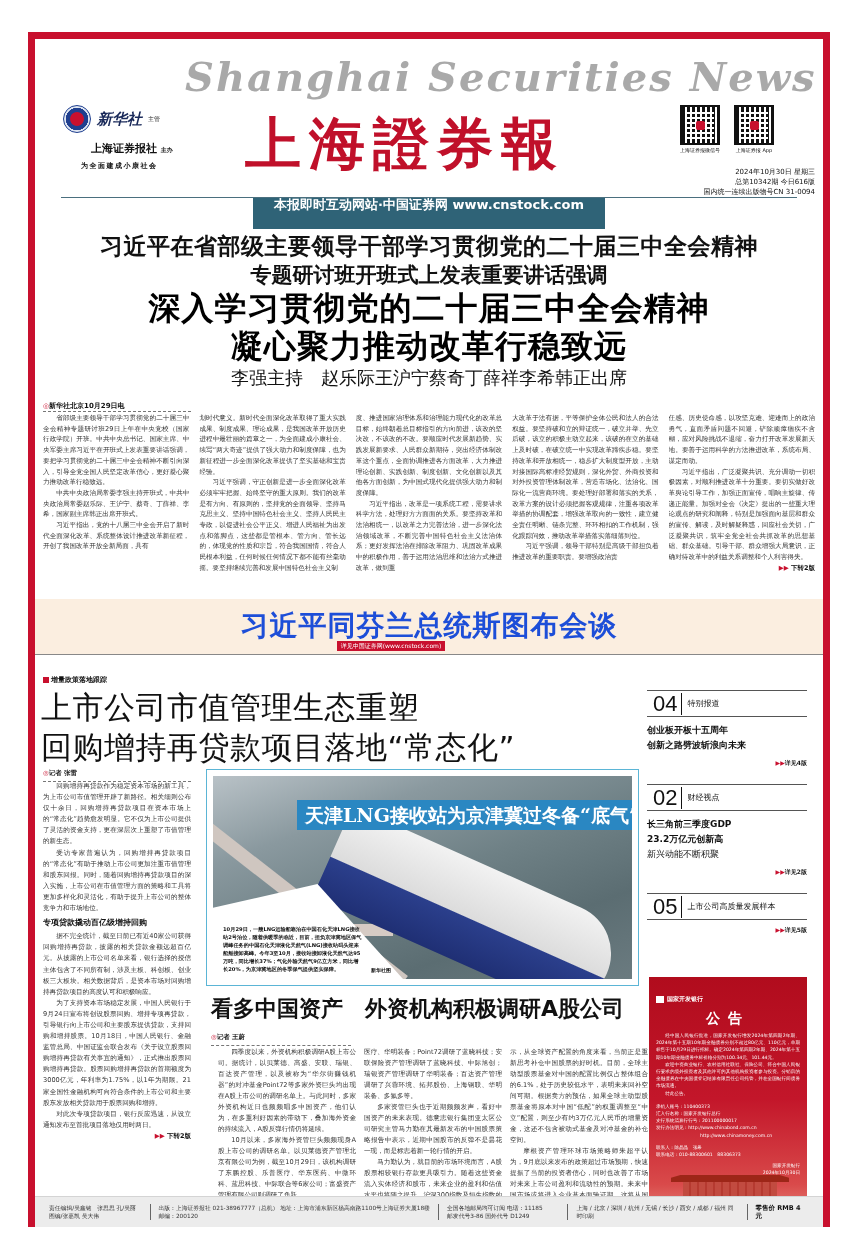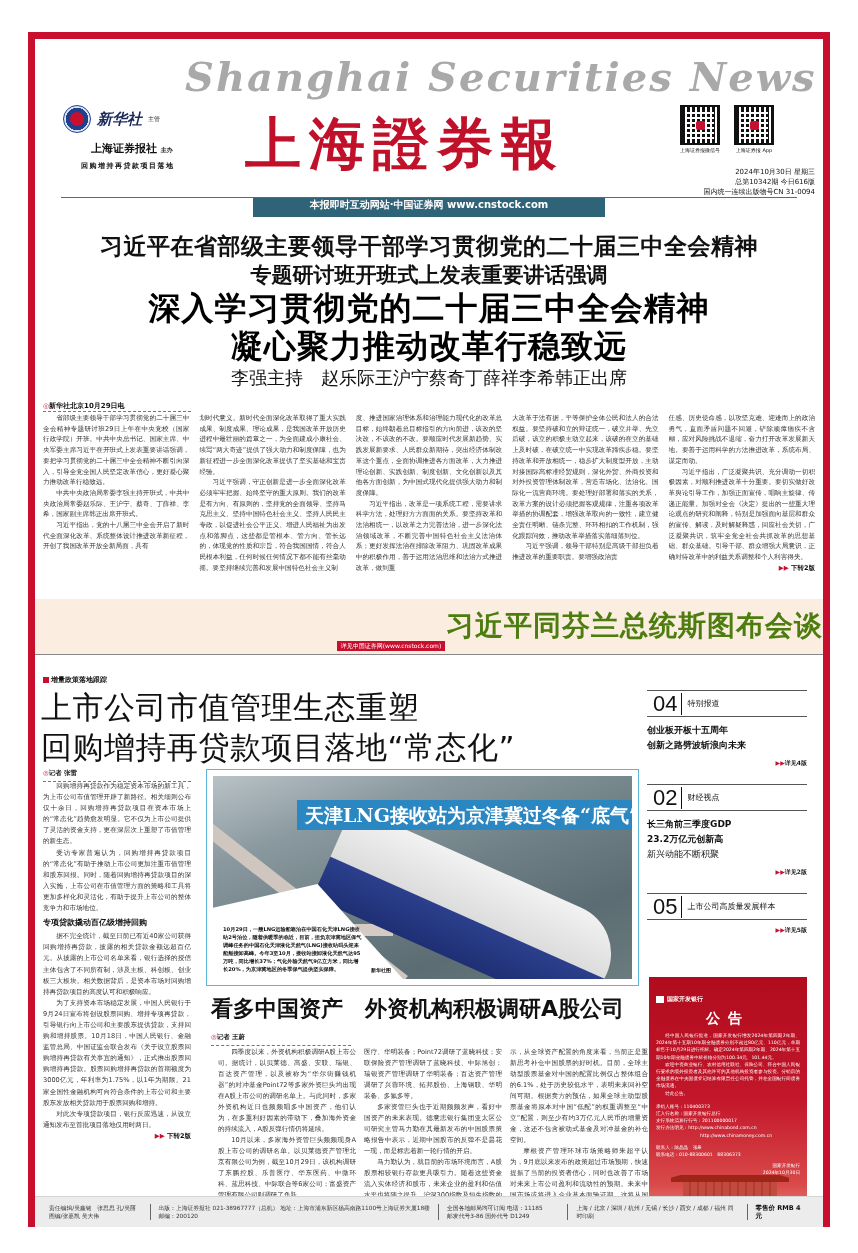--- a/index.html
+++ b/index.html
@@ -24,42 +24,42 @@
   .qr-code { width: 40px; height: 40px; background:
       repeating-linear-gradient(90deg, #111 0 3px, #fff 3px 5px),
       #fff; position: relative; border: 2px solid #111; }
   .qr-code::before { content: ""; position: absolute; inset: 4px; background: repeating-linear-gradient(0deg, #fff 0 2px, transparent 2px 5px); }
   .qr-code::after { content: ""; position: absolute; left: 14px; top: 14px; width: 9px; height: 9px; background: #c8102e; border-radius: 2px; }
   .qr-label { font-size: 5px; margin-top: 2px; color: #111; white-space: nowrap; }
   .dateinfo { left: 560px; top: 128px; width: 220px; text-align: right; font-size: 7px; line-height: 10px; color: #111; }
 
   .website-bar { left: 0; top: 158px; width: 788px; height: 22px; }
   .website-line { position: absolute; left: 26px; right: 26px; top: 0; height: 1px; background: #4a6f7e; }
-  .website-box { position: absolute; left: 218px; top: 1px; width: 352px; height: 19px; background: #2f6377; color: #fff; font-size: 10px; text-align: center; line-height: 13px; font-weight: bold; }
+  .website-box { position: absolute; left: 218px; top: 1px; width: 352px; height: 31px; background: #2f6377; color: #fff; font-size: 13px; text-align: center; line-height: 13px; font-weight: bold; }
 
   
   .hl1 { left: 0; top: 192px; width: 788px; text-align: center; font-size: 23px; font-weight: bold; color: #111; letter-spacing: 0.5px; white-space: nowrap; }
   .hl2 { left: 0; top: 222px; width: 788px; text-align: center; font-size: 21px; font-weight: bold; color: #111; white-space: nowrap; }
   .hl3 { left: 0; top: 248px; width: 788px; text-align: center; font-size: 32px; font-weight: bold; color: #000; letter-spacing: 1px; white-space: nowrap; }
   .hl4 { left: 0; top: 286px; width: 788px; text-align: center; font-size: 32px; font-weight: bold; color: #000; letter-spacing: 1px; white-space: nowrap; }
   .hl5 { left: 0; top: 327px; width: 788px; text-align: center; font-size: 18px; color: #111; white-space: nowrap; }
 
   .dateline { left: 8px; top: 362px; font-size: 7px; font-weight: bold; color: #111; }
   .dateline .dot { color: #c8102e; }
   .dash { border-bottom: 1px dashed #777; }
 
   .cols { left: 8px; top: 374px; width: 772px; height: 190px; display: grid; grid-template-columns: repeat(5, 1fr); gap: 10px; }
   .col { font-size: 6.6px; line-height: 10.7px; color: #333; text-align: justify; overflow: hidden; }
   .col p { text-indent: 2em; }
   .more { font-size: 6.5px; font-weight: bold; color: #111; text-align: right; }
   .more .arr { color: #c8102e; }
 
   
   .banner { left: 0; top: 560px; width: 788px; height: 56px; background: #fbeee0; border-bottom: 1px solid #888; }
-  .banner-title { position: absolute; left: 0; right: 0; top: 8px; text-align: right; font-size: 28px; font-weight: bold; color: #4d7c0f; letter-spacing: 1px; white-space: nowrap; }
+  .banner-title { position: absolute; left: 0; right: 0; top: 8px; text-align: center; font-size: 28px; font-weight: bold; color: #1d4ed8; letter-spacing: 1px; white-space: nowrap; }
   .banner-sub { position: absolute; left: 302px; top: 42px; width: 108px; height: 10px; background: #c8102e; color: #fff; font-size: 6px; text-align: center; line-height: 10px; }
 
   
   .kicker { left: 8px; top: 636px; font-size: 7px; font-weight: bold; color: #111; display: flex; align-items: center; gap: 2px; }
   .kicker .sq { width: 6px; height: 6px; background: #c8102e; display: inline-block; }
   .sec-hl { left: 6px; top: 648px; width: 600px; font-size: 31px; line-height: 40px; color: #111; white-space: nowrap; letter-spacing: 0.5px; }
 
   .reporter { left: 8px; top: 730px; width: 148px; font-size: 6.5px; font-weight: bold; padding-bottom: 3px; }
   .reporter .dot { color: #c8102e; }
   .left-col { left: 8px; top: 742px; width: 148px; height: 440px; font-size: 6.6px; line-height: 11.1px; color: #333; text-align: justify; overflow: hidden; }
@@ -123,21 +123,21 @@
 
   <div class="abs xinhua">
     <span class="xinhua-logo"></span>
     <span class="xinhua-name">新华社</span>
     <span class="tiny">主管</span>
   </div>
   <div class="abs publisher">
     <span>上海证券报社</span>
     <span class="tiny">主办</span>
   </div>
-  <div class="abs tagline">回购增持再贷款项目落地</div>
+  <div class="abs tagline">为全面建成小康社会</div>
 
   <div class="abs qr-wrap">
     <div class="qr">
       <div class="qr-code"></div>
       <div class="qr-label">上海证券报微信号</div>
     </div>
     <div class="qr">
       <div class="qr-code"></div>
       <div class="qr-label">上海证券报 App</div>
     </div>

